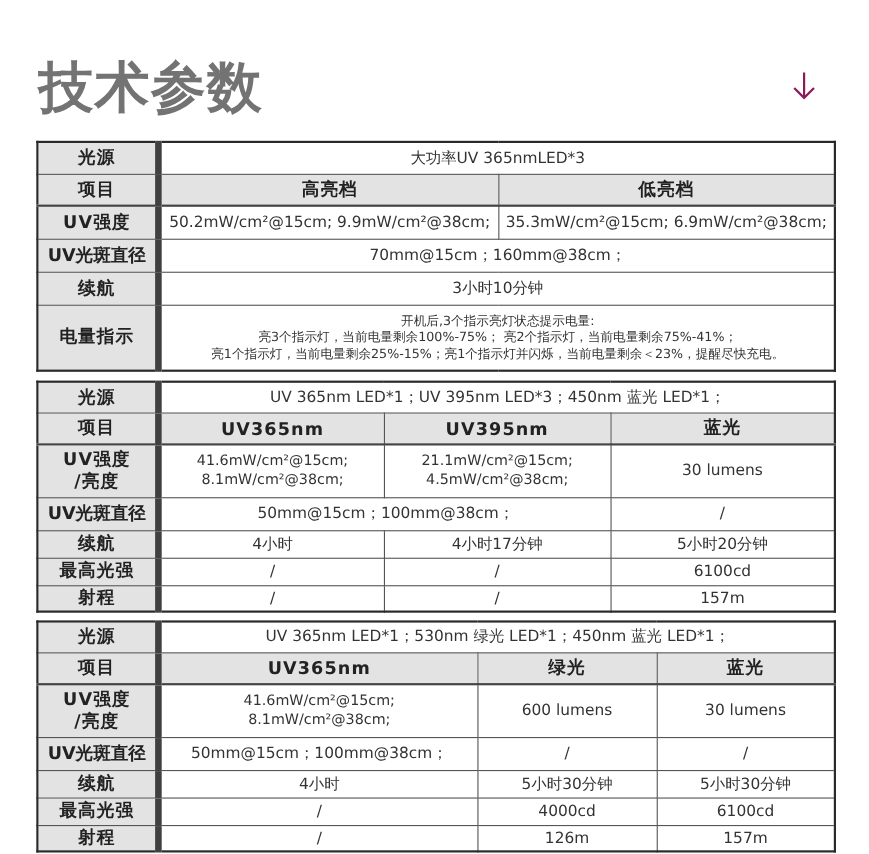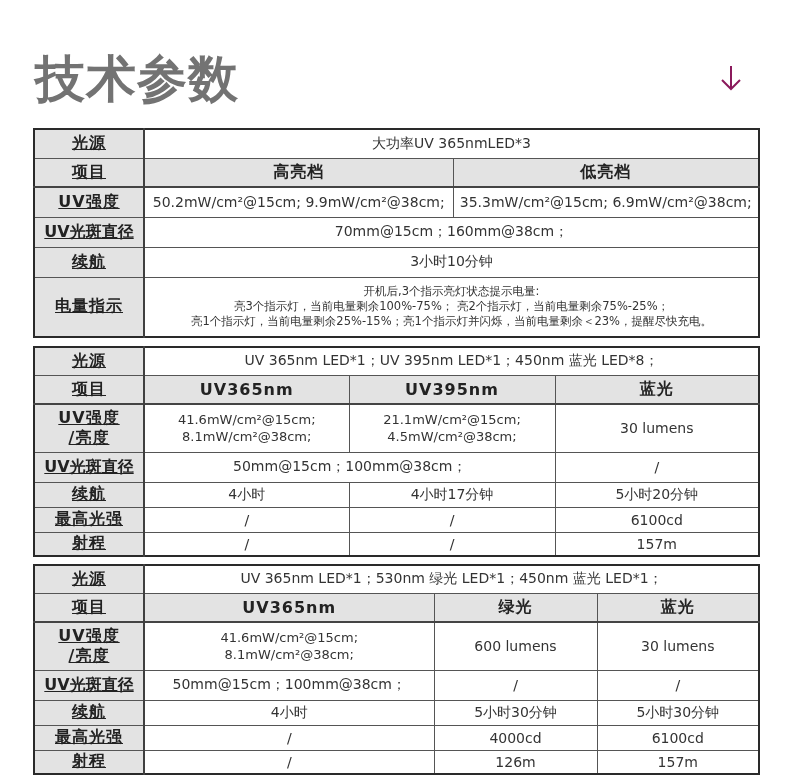--- a/index.html
+++ b/index.html
@@ -6,21 +6,21 @@
   body { width:790px; height:776px; position:relative; overflow:hidden;
          font-family:"DejaVu Sans", "Liberation Sans", sans-serif; color:#222; }
   .title { position:absolute; left:35px; top:44px; font-size:50px; font-weight:bold;
            color:#737373; letter-spacing:1px; line-height:70px; font-family:"DejaVu Sans", sans-serif; }
   .arrow { position:absolute; left:719px; top:64px; width:24px; height:28px; }
   table.spec { position:absolute; left:33px; border-collapse:collapse; table-layout:fixed;
                border:2px solid #2a2a2a; }
   table.spec td { border:1px solid #555; text-align:center; vertical-align:middle; padding:0;
                   font-size:14px; color:#333; overflow:hidden; white-space:nowrap; }
   table.spec td.lbl { background:#e3e3e3; font-weight:bold; font-size:16px; color:#222;
-                      letter-spacing:1px; border-right:2px solid #404040;text-decoration:underline; }
+                      letter-spacing:1px; border-right:6px solid #404040; }
   table.spec tr.hdr td { background:#e3e3e3; font-weight:bold; font-size:16px; color:#222; letter-spacing:1px; }
   table.spec tr.hdr { border-bottom:2px solid #444; }
   table.spec td.multi { white-space:normal; line-height:17px; font-size:13px;text-align:center; }
   table.spec td.battery { white-space:normal; font-size:11.5px; line-height:15px;margin-left:30px; }
   .line { display:block; }
 </style>
 </head>
 <body>
 
 <div class="title">技术参数</div>
@@ -55,38 +55,38 @@
     <td colspan="2">70mm@15cm；160mm@38cm；</td>
   </tr>
   <tr style="height:30px">
     <td class="lbl">续航</td>
     <td colspan="2">3小时10分钟</td>
   </tr>
   <tr style="height:60px">
     <td class="lbl">电量指示</td>
     <td colspan="2" class="battery">
       <span class="line">开机后,3个指示亮灯状态提示电量:</span>
-      <span class="line">亮3个指示灯，当前电量剩余100%-75%； 亮2个指示灯，当前电量剩余75%-25%；</span>
+      <span class="line">亮3个指示灯，当前电量剩余100%-75%； 亮2个指示灯，当前电量剩余75%-41%；</span>
       <span class="line">亮1个指示灯，当前电量剩余25%-15%；亮1个指示灯并闪烁，当前电量剩余＜23%，提醒尽快充电。</span>
     </td>
   </tr>
 </tbody>
   </table>
 
 <table class="spec" style="top:346px; width:727px;">
   <colgroup>
       <col style="width:110px">
       <col style="width:205px">
       <col style="width:206px">
       <col style="width:204px">
     </colgroup>
   <tbody>
       <tr style="height:28px">
     <td class="lbl">光源</td>
-    <td colspan="3">UV 365nm LED*1；UV 395nm LED*1；450nm 蓝光 LED*8；</td>
+    <td colspan="3">UV 365nm LED*1；UV 395nm LED*3；450nm 蓝光 LED*1；</td>
   </tr>
   <tr class="hdr" style="height:29px">
     <td class="lbl">项目</td>
     <td>UV365nm</td>
     <td>UV395nm</td>
     <td>蓝光</td>
   </tr>
   <tr style="height:48px">
     <td class="lbl" style="white-space:normal; line-height:20px;">
       <span class="line">UV强度</span>

